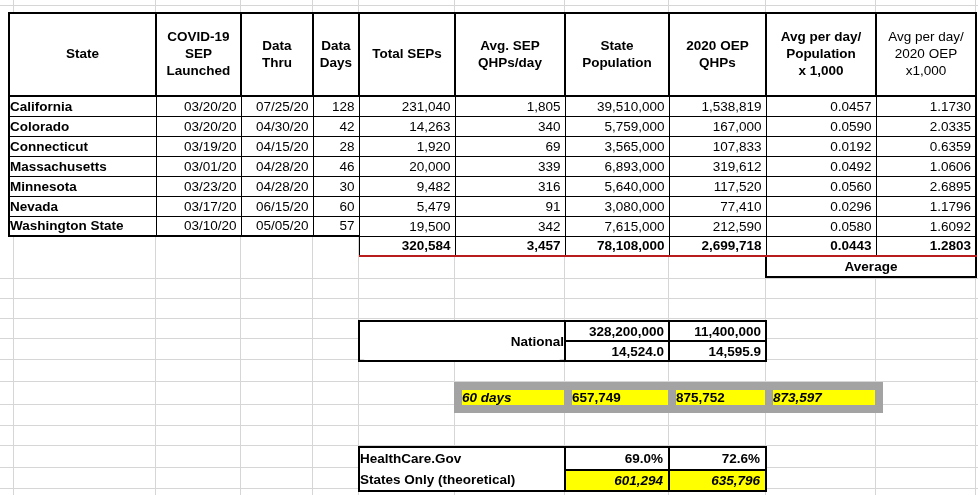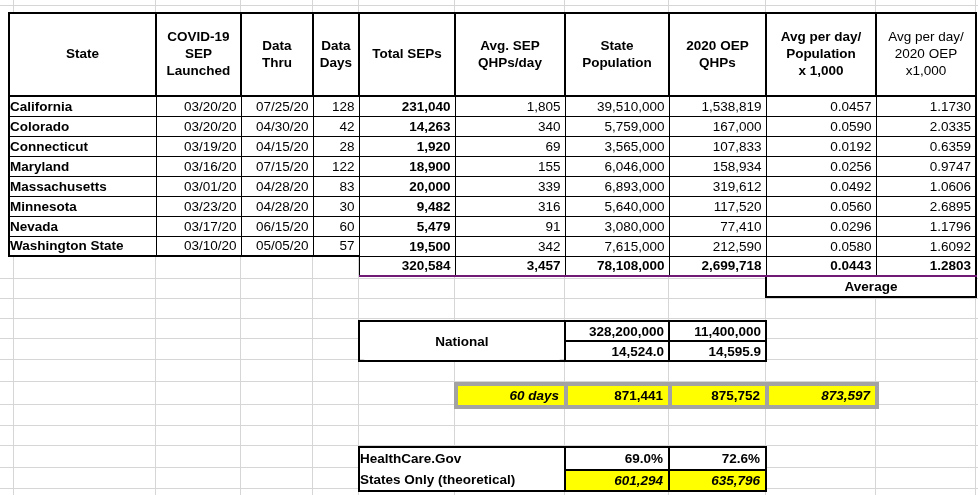--- a/index.html
+++ b/index.html
@@ -18,46 +18,46 @@
   #main-table th {
     border: 2px solid #000; background: #fff; font-weight: bold;
     text-align: center; vertical-align: middle; white-space: pre-line; line-height: 1.25;
   }
   #main-table th.light { font-weight: normal; }
   #main-table tr.hdr { height: 83px; }
   #main-table tr.dr { height: 20px; }
   #main-table td.v { border: 1.5px solid #000; background: #fff; white-space: nowrap; overflow: hidden; }
   #main-table td.l { text-align: left; font-weight: bold; }
   #main-table td.r { text-align: right; padding-right: 4px; }
-  #main-table td.b { font-weight: bold; }
+  #main-table td.b { font-weight: normal; }
   #main-table td.edge-l { border-left: 2px solid #000; }
   #main-table td.edge-r { border-right: 2px solid #000; }
   #main-table tr.last td.endb { border-bottom: 2px solid #000; }
   #main-table tr.totals { height: 20px; }
-  #main-table tr.totals td.v { border-bottom: 2px solid #701a75; font-weight: bold; }
+  #main-table tr.totals td.v { border-bottom: 2px solid #b91c1c; font-weight: bold; }
   #main-table tr.avgrow { height: 21px; }
   #main-table td.x { border: none; background: transparent; }
   #main-table td.avg-cell { border: 2px solid #000; background: #fff; font-weight: bold; text-align: center; }
 
   
   #national-table { position: absolute; left: 358px; top: 320px; width: 407px; }
   #national-table td { border: 2px solid #000; background: #fff; font-weight: bold; white-space: nowrap; }
   #national-table tr { height: 20px; }
-  #national-table td.lbl { text-align: center; vertical-align: middle; border-radius: 10px; }
+  #national-table td.lbl { text-align: right; vertical-align: middle; border-radius: 10px; }
   #national-table td.r { text-align: right; padding-right: 4px; }
 
   
   #midrange { position: absolute; left: 765px; top: 361px; width: 110px; height: 21px;
     font-weight: bold; text-align: center; line-height: 22px; z-index: 1; }
 
   
   #sixty-table { position: absolute; left: 454px; top: 382px; width: 421px; }
   #sixty-table tr { height: 23px; }
-  #sixty-table td { border: 4px solid #a3a3a3; background: #ffff00; font-weight: bold;
-    text-align: right; padding-right: 5px; white-space: nowrap; }
+  #sixty-table td { border: 8px solid #a3a3a3; background: #ffff00; font-weight: bold;
+    padding-right: 5px; white-space: nowrap; }
   #sixty-table td.it { font-style: italic; }
 
   
   #hc-table { position: absolute; left: 358px; top: 446px; width: 407px; }
   #hc-table tr { height: 22px; }
   #hc-table tr + tr { height: 21px; }
   #hc-table td { border: 2px solid #000; background: #fff; font-weight: bold; white-space: nowrap; }
   #hc-table td.lbl { text-align: left; vertical-align: middle; }
   #hc-table td.lbl .ln { height: 21px; line-height: 21px; }
   #hc-table td.r { text-align: right; padding-right: 5px; }
@@ -169,36 +169,24 @@
       <td class="v r">04/15/20</td>
       <td class="v r">28</td>
       <td class="v r b">1,920</td>
       <td class="v r">69</td>
       <td class="v r">3,565,000</td>
       <td class="v r">107,833</td>
       <td class="v r">0.0192</td>
       <td class="v r edge-r">0.6359</td>
     </tr>
     <tr class="dr">
-      <td class="v l edge-l">Maryland</td>
-      <td class="v r">03/16/20</td>
-      <td class="v r">07/15/20</td>
-      <td class="v r">122</td>
-      <td class="v r b">18,900</td>
-      <td class="v r">155</td>
-      <td class="v r">6,046,000</td>
-      <td class="v r">158,934</td>
-      <td class="v r">0.0256</td>
-      <td class="v r edge-r">0.9747</td>
-    </tr>
-    <tr class="dr">
       <td class="v l edge-l">Massachusetts</td>
       <td class="v r">03/01/20</td>
       <td class="v r">04/28/20</td>
-      <td class="v r">83</td>
+      <td class="v r">46</td>
       <td class="v r b">20,000</td>
       <td class="v r">339</td>
       <td class="v r">6,893,000</td>
       <td class="v r">319,612</td>
       <td class="v r">0.0492</td>
       <td class="v r edge-r">1.0606</td>
     </tr>
     <tr class="dr">
       <td class="v l edge-l">Minnesota</td>
       <td class="v r">03/23/20</td>
@@ -275,21 +263,21 @@
   <table id="sixty-table">
     <colgroup>
         <col style="width:110px">
         <col style="width:104px">
         <col style="width:97px">
         <col style="width:110px">
       </colgroup>
     <tbody>
         <tr>
       <td class="it">60 days</td>
-      <td>871,441</td>
+      <td>657,749</td>
       <td>875,752</td>
       <td class="it">873,597</td>
     </tr>
   </tbody>
     </table>
 
   <table id="hc-table">
     <colgroup>
         <col style="width:206px">
         <col style="width:104px">

